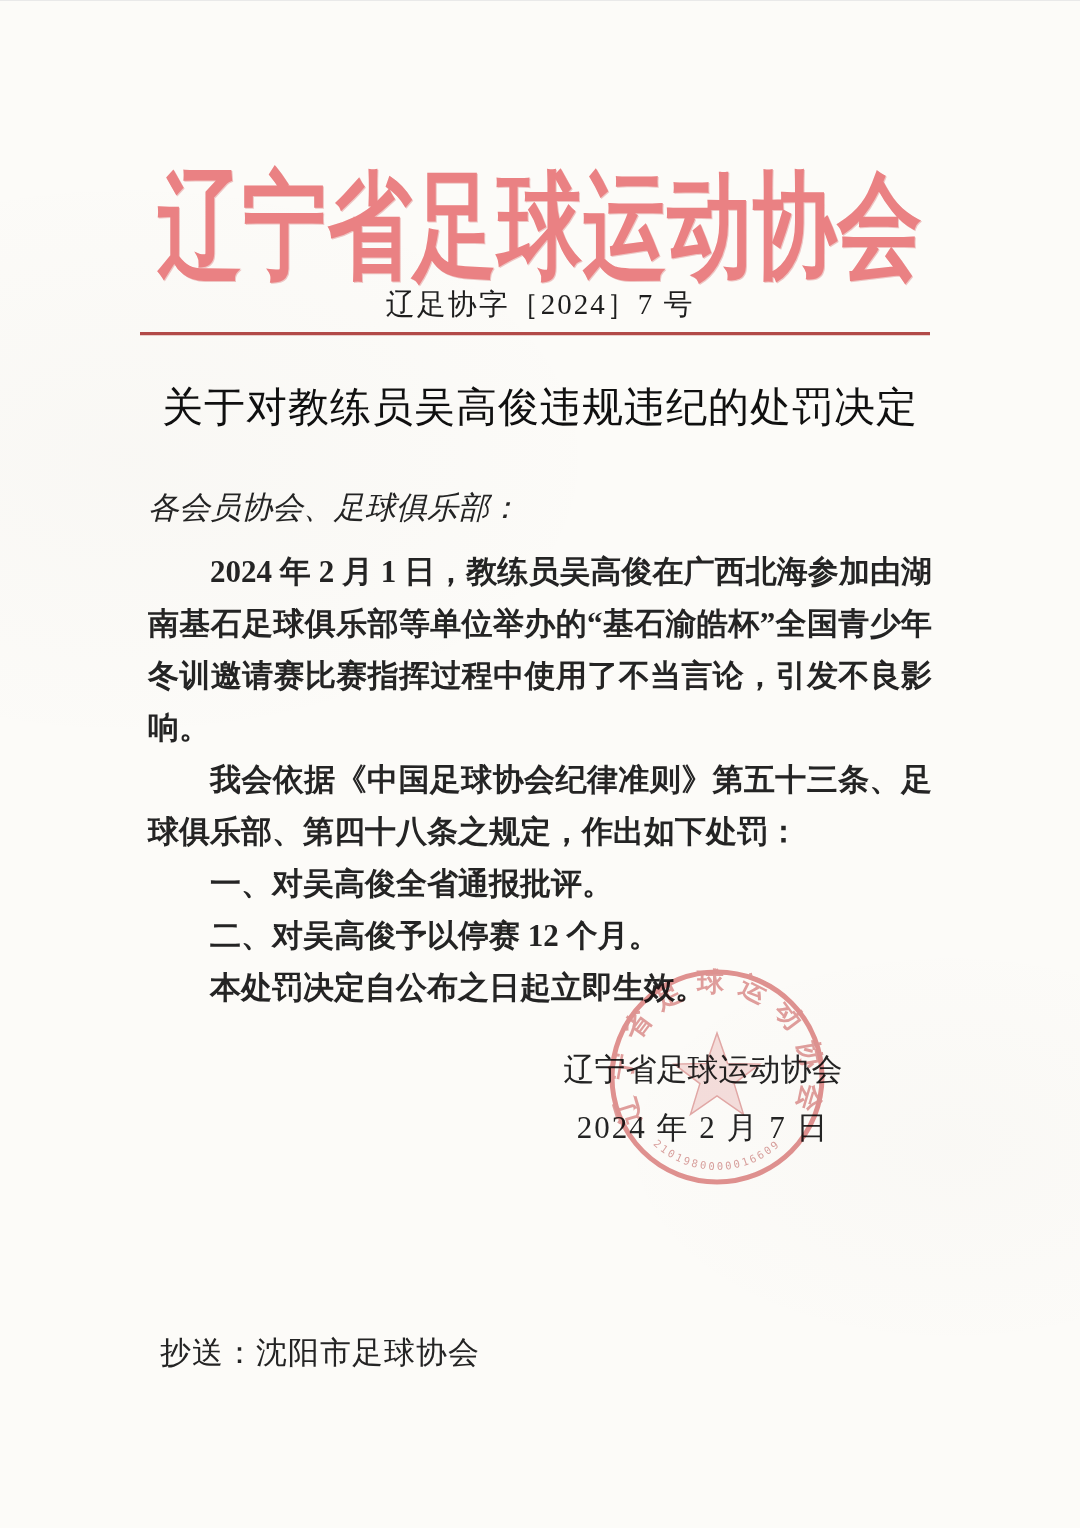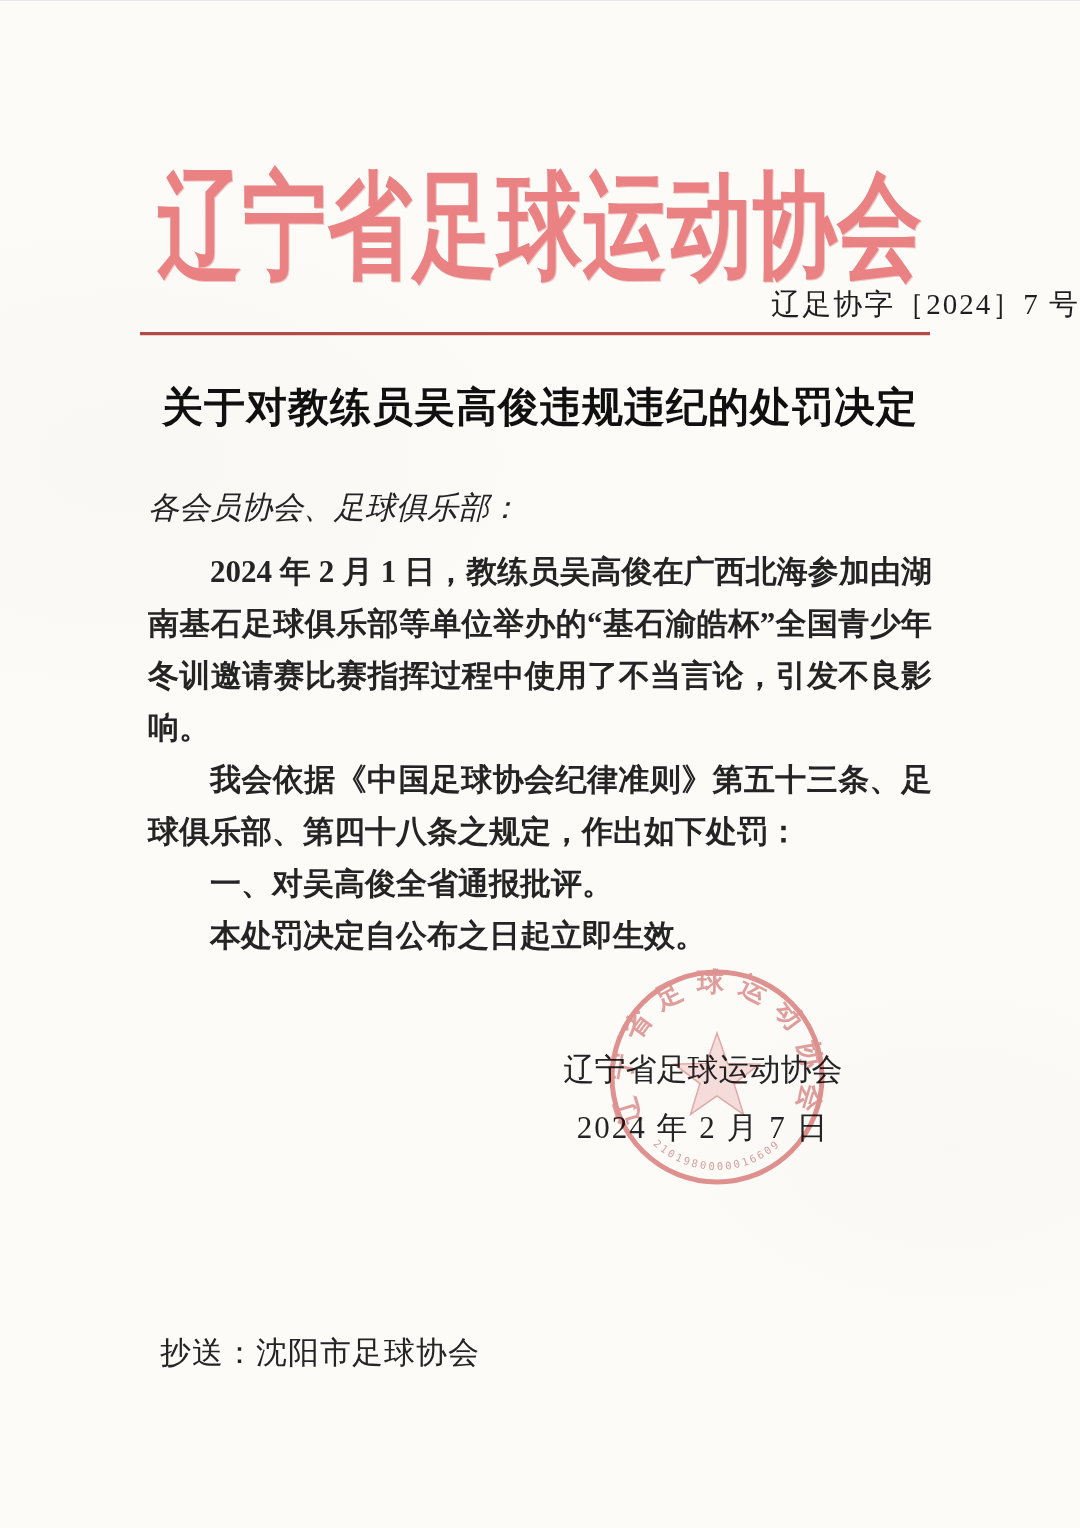--- a/index.html
+++ b/index.html
@@ -31,42 +31,42 @@
     transform: scaleY(1.38);
     transform-origin: 50% 50%;
     text-shadow: 1px 1px 0 rgba(213, 96, 98, 0.35);
     white-space: nowrap;
   }
   .doc-number {
     position: absolute;
     top: 284px;
     left: 0;
     width: 100%;
-    text-align: right;
+    text-align: center;
     font-size: 29px;
     letter-spacing: 2px;
     color: #1e1e1e;
   }
   .red-line {
     position: absolute;
     top: 331px;
     left: 140px;
     width: 790px;
     height: 3px;
     background: #b24a48;
     box-shadow: 0 1px 0 rgba(178, 74, 72, 0.25);
   }
   .doc-title {
     position: absolute;
     top: 379px;
     left: 0;
     width: 100%;
     text-align: center;
     font-size: 41px;
-    font-weight: 700;
+    font-weight: 400;
     letter-spacing: 1px;
     font-family: "Liberation Sans", "DejaVu Sans", sans-serif;
     color: #101010;
     white-space: nowrap;
   }
   .body-block {
     position: absolute;
     top: 481px;
     left: 148px;
     width: 784px;
@@ -134,20 +134,21 @@
 
   <div class="red-line"></div>
 
   <div class="doc-title">关于对教练员吴高俊违规违纪的处罚决定</div>
 
   <div class="body-block">
     <div class="salutation">各会员协会、足球俱乐部：</div>
     <p>2024 年 2 月 1 日，教练员吴高俊在广西北海参加由湖南基石足球俱乐部等单位举办的“基石渝皓杯”全国青少年冬训邀请赛比赛指挥过程中使用了不当言论，引发不良影响。</p>
     <p>我会依据《中国足球协会纪律准则》第五十三条、足球俱乐部、第四十八条之规定，作出如下处罚：</p>
     <p>一、对吴高俊全省通报批评。</p>
+    <p>二、对吴高俊予以停赛 12 个月。</p>
     <p>本处罚决定自公布之日起立即生效。</p>
   </div>
 
   <div class="signature-block">
     <div class="sig-org">辽宁省足球运动协会</div>
     <div class="sig-date">2024 年 2 月 7 日</div>
   </div>
 
   <svg class="stamp" viewBox="0 0 222 222">
     <circle cx="111" cy="111" r="105" fill="none" stroke-width="5" stroke="#e08a8a"></circle>

